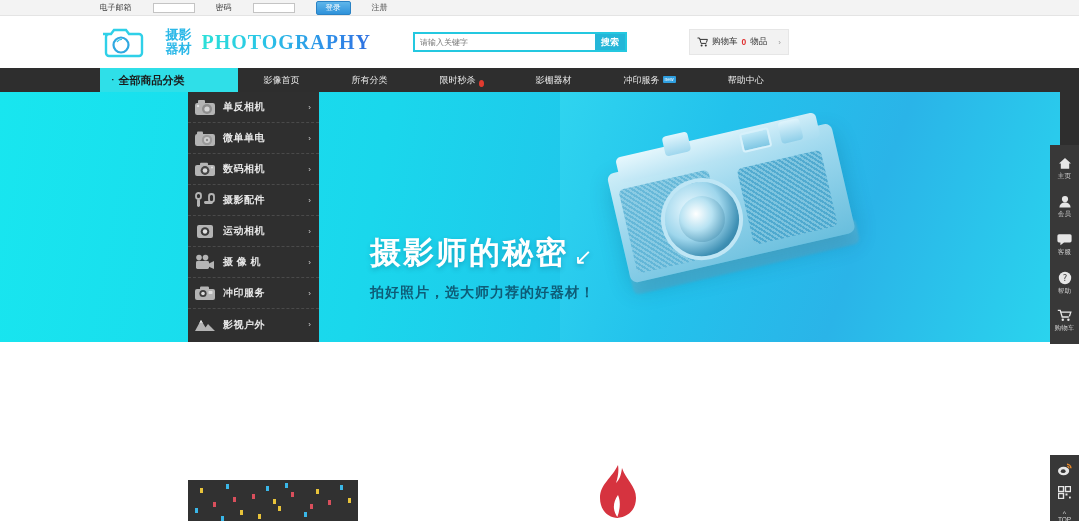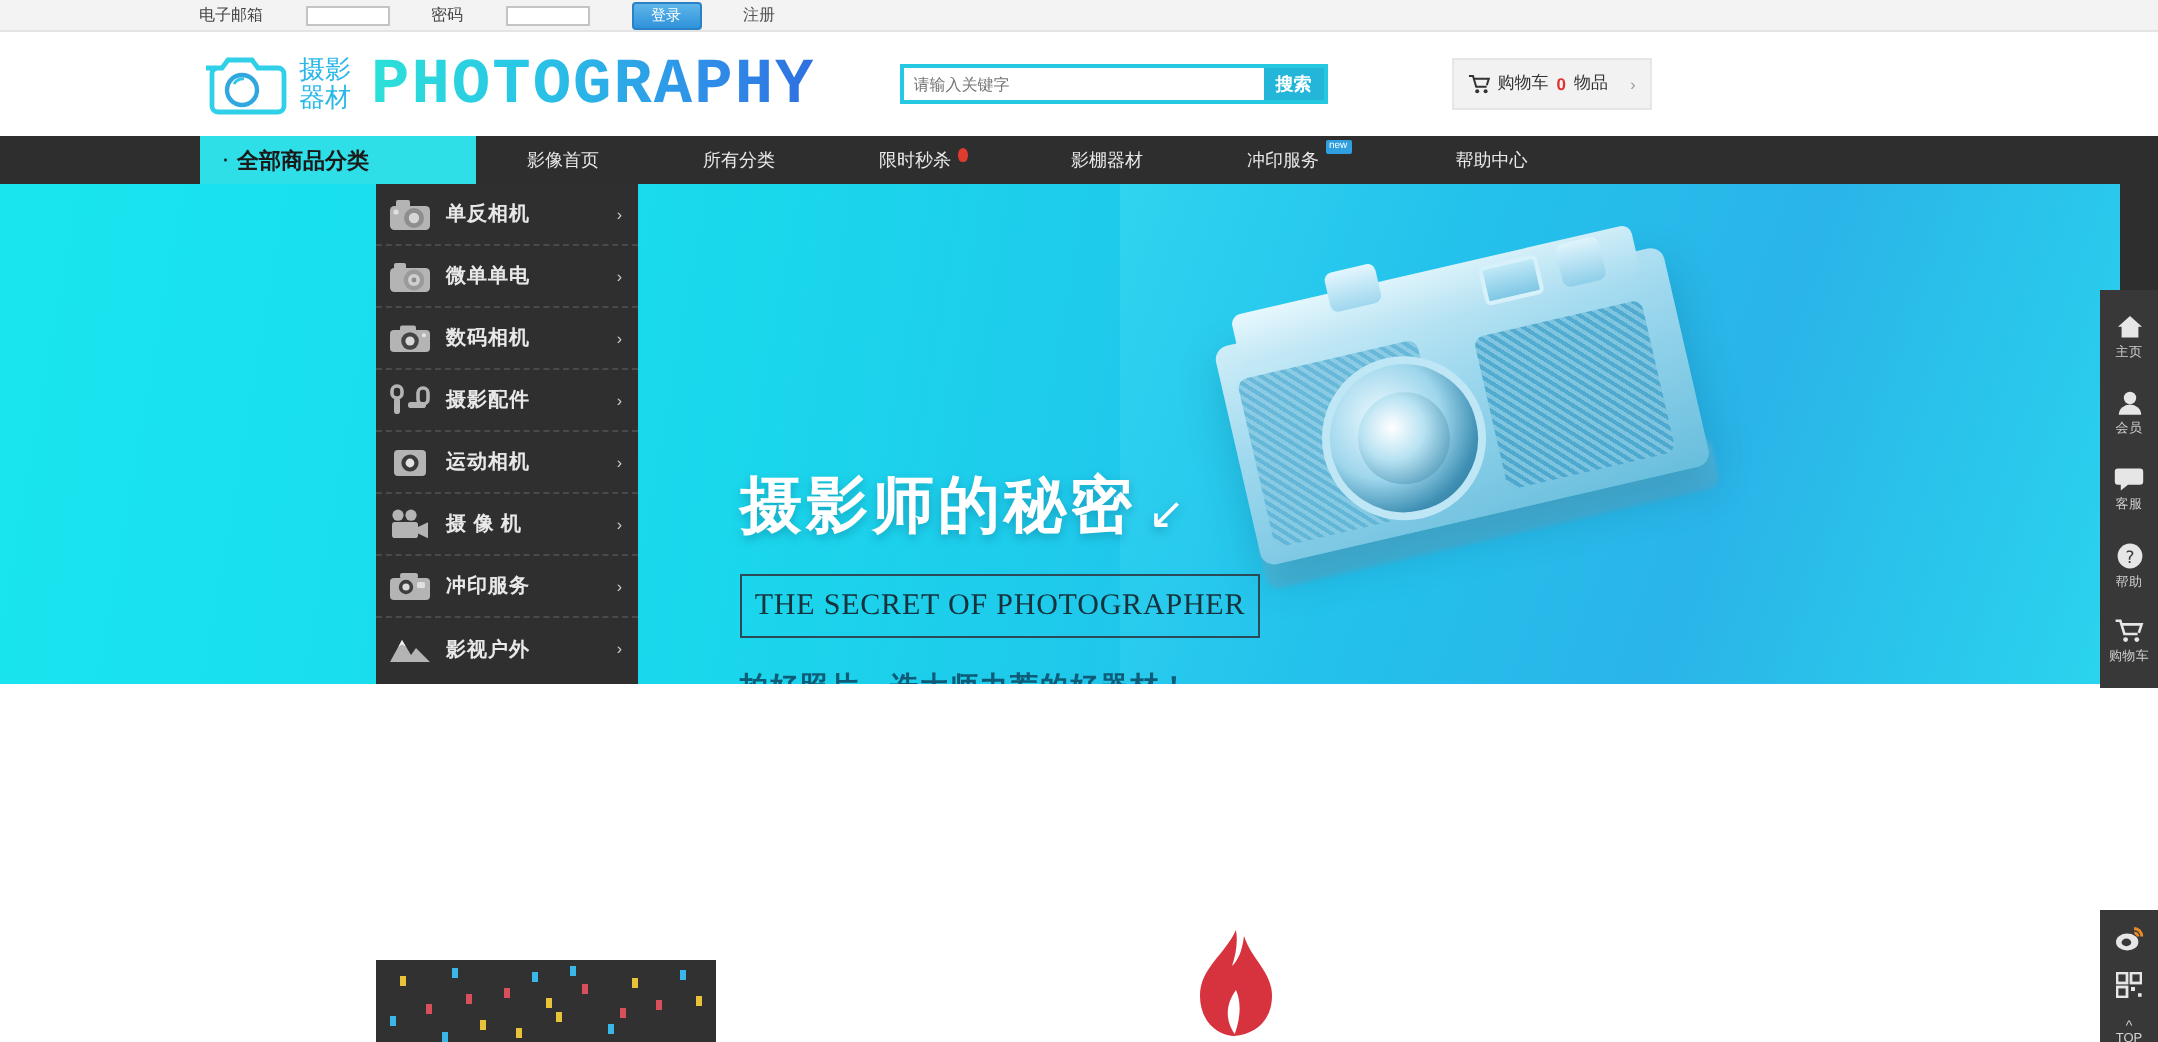--- a/index.html
+++ b/index.html
@@ -39,28 +39,28 @@
   }
   .tb-right .reg{ color:#555; text-decoration:none; }
 
   
   .header{
     position:absolute; left:0; top:16px; width:1079px; height:52px; background:#fff;
   }
   .header-inner{ width:880px; margin:0 auto; height:52px; display:flex; align-items:center; }
   .logo{ display:flex; align-items:center; gap:6px; }
   .cam-mark{ width:44px; height:34px; position:relative; }
-  .logo-cn{ font-size:13px; font-weight:normal; line-height:1.08; color:#2bb8e8;
-    letter-spacing:0px; }
+  .logo-cn{ font-size:13px; font-weight:bold; line-height:1.08; color:#2bb8e8;
+    letter-spacing:0px;margin-left:16px; }
   .logo-cn span{ display:block; }
   .logo-en{
-    font-size:32px; font-weight:bold; letter-spacing:1px; margin-left:4px;
+    font-size:20px; font-weight:bold; letter-spacing:1px; margin-left:4px;
     background:linear-gradient(90deg,#2ce0d8 0%,#29c6e6 35%,#2f8fe8 75%,#2f6fe0 100%);
     -webkit-background-clip:text; background-clip:text; color:transparent;
-    font-family:Liberation Mono, monospace;
+    font-family:Liberation Serif, serif;
   }
   .searchwrap{ margin-left:42px; display:flex; align-items:center; }
   .search-box{ display:flex; border:2px solid #24c8e0; height:20px; }
   .search-box input{
     width:180px; border:none; outline:none; font-size:8px; padding:0 5px; color:#333;
   }
   .search-btn{
     background:#24b6d8; color:#fff; border:none; font-size:9px;
     width:30px; cursor:pointer; font-weight:bold;
   }
@@ -79,21 +79,21 @@
   }
   .nav-inner{ width:880px; margin:0 auto; height:24px; display:flex; align-items:stretch; }
   .nav-all{
     width:138px; background:#2fdfe8; color:#1a1a1a; font-size:11px; font-weight:bold;
     display:flex; align-items:center; padding-left:12px; gap:4px; cursor:pointer;
   }
   .nav-all .dot{ font-size:9px; }
   .nav-links{ flex:1; display:flex; align-items:center; }
   .nav-link{
     color:#e9e9e9; font-size:9px; text-decoration:none; padding:0 26px;
-    display:flex; align-items:flex-start; gap:3px; position:relative; cursor:pointer;
+    display:flex; align-items:flex-end; gap:3px; position:relative; cursor:pointer;
   }
   .hot-dot{ width:5px; height:7px; background:#e03b2f; border-radius:50% 50% 45% 45%; display:inline-block; }
   .new-badge{
     background:#2f9fe0; color:#fff; font-size:5px; padding:0 2px; border-radius:1px;
     position:relative; top:-4px; line-height:7px;
   }
 
   
   .hero{
     position:absolute; left:0; top:92px; width:1079px; height:250px;
@@ -323,23 +323,20 @@
         <div class="lens-o"></div>
         <div class="lens-i"></div>
       </div>
     </div>
     <div class="hero-right-edge"></div>
 
     <div class="hero-text">
       <div class="hero-h1">
         <span>摄影师的秘密</span>
         <span class="swoosh">↙</span>
-      </div>
-      <div class="hero-box">
-        <span>THE SECRET OF PHOTOGRAPHER</span>
       </div>
       <div class="hero-sub">拍好照片，选大师力荐的好器材！</div>
     </div>
   </div>
 
   <div class="sidemenu">
     <div class="side-item">
       <span class="side-ico">
         <svg width="22" height="17" viewBox="0 0 22 17">
             <rect x="1" y="4" width="20" height="12" rx="2.2" fill="#b4b4b4"></rect>

